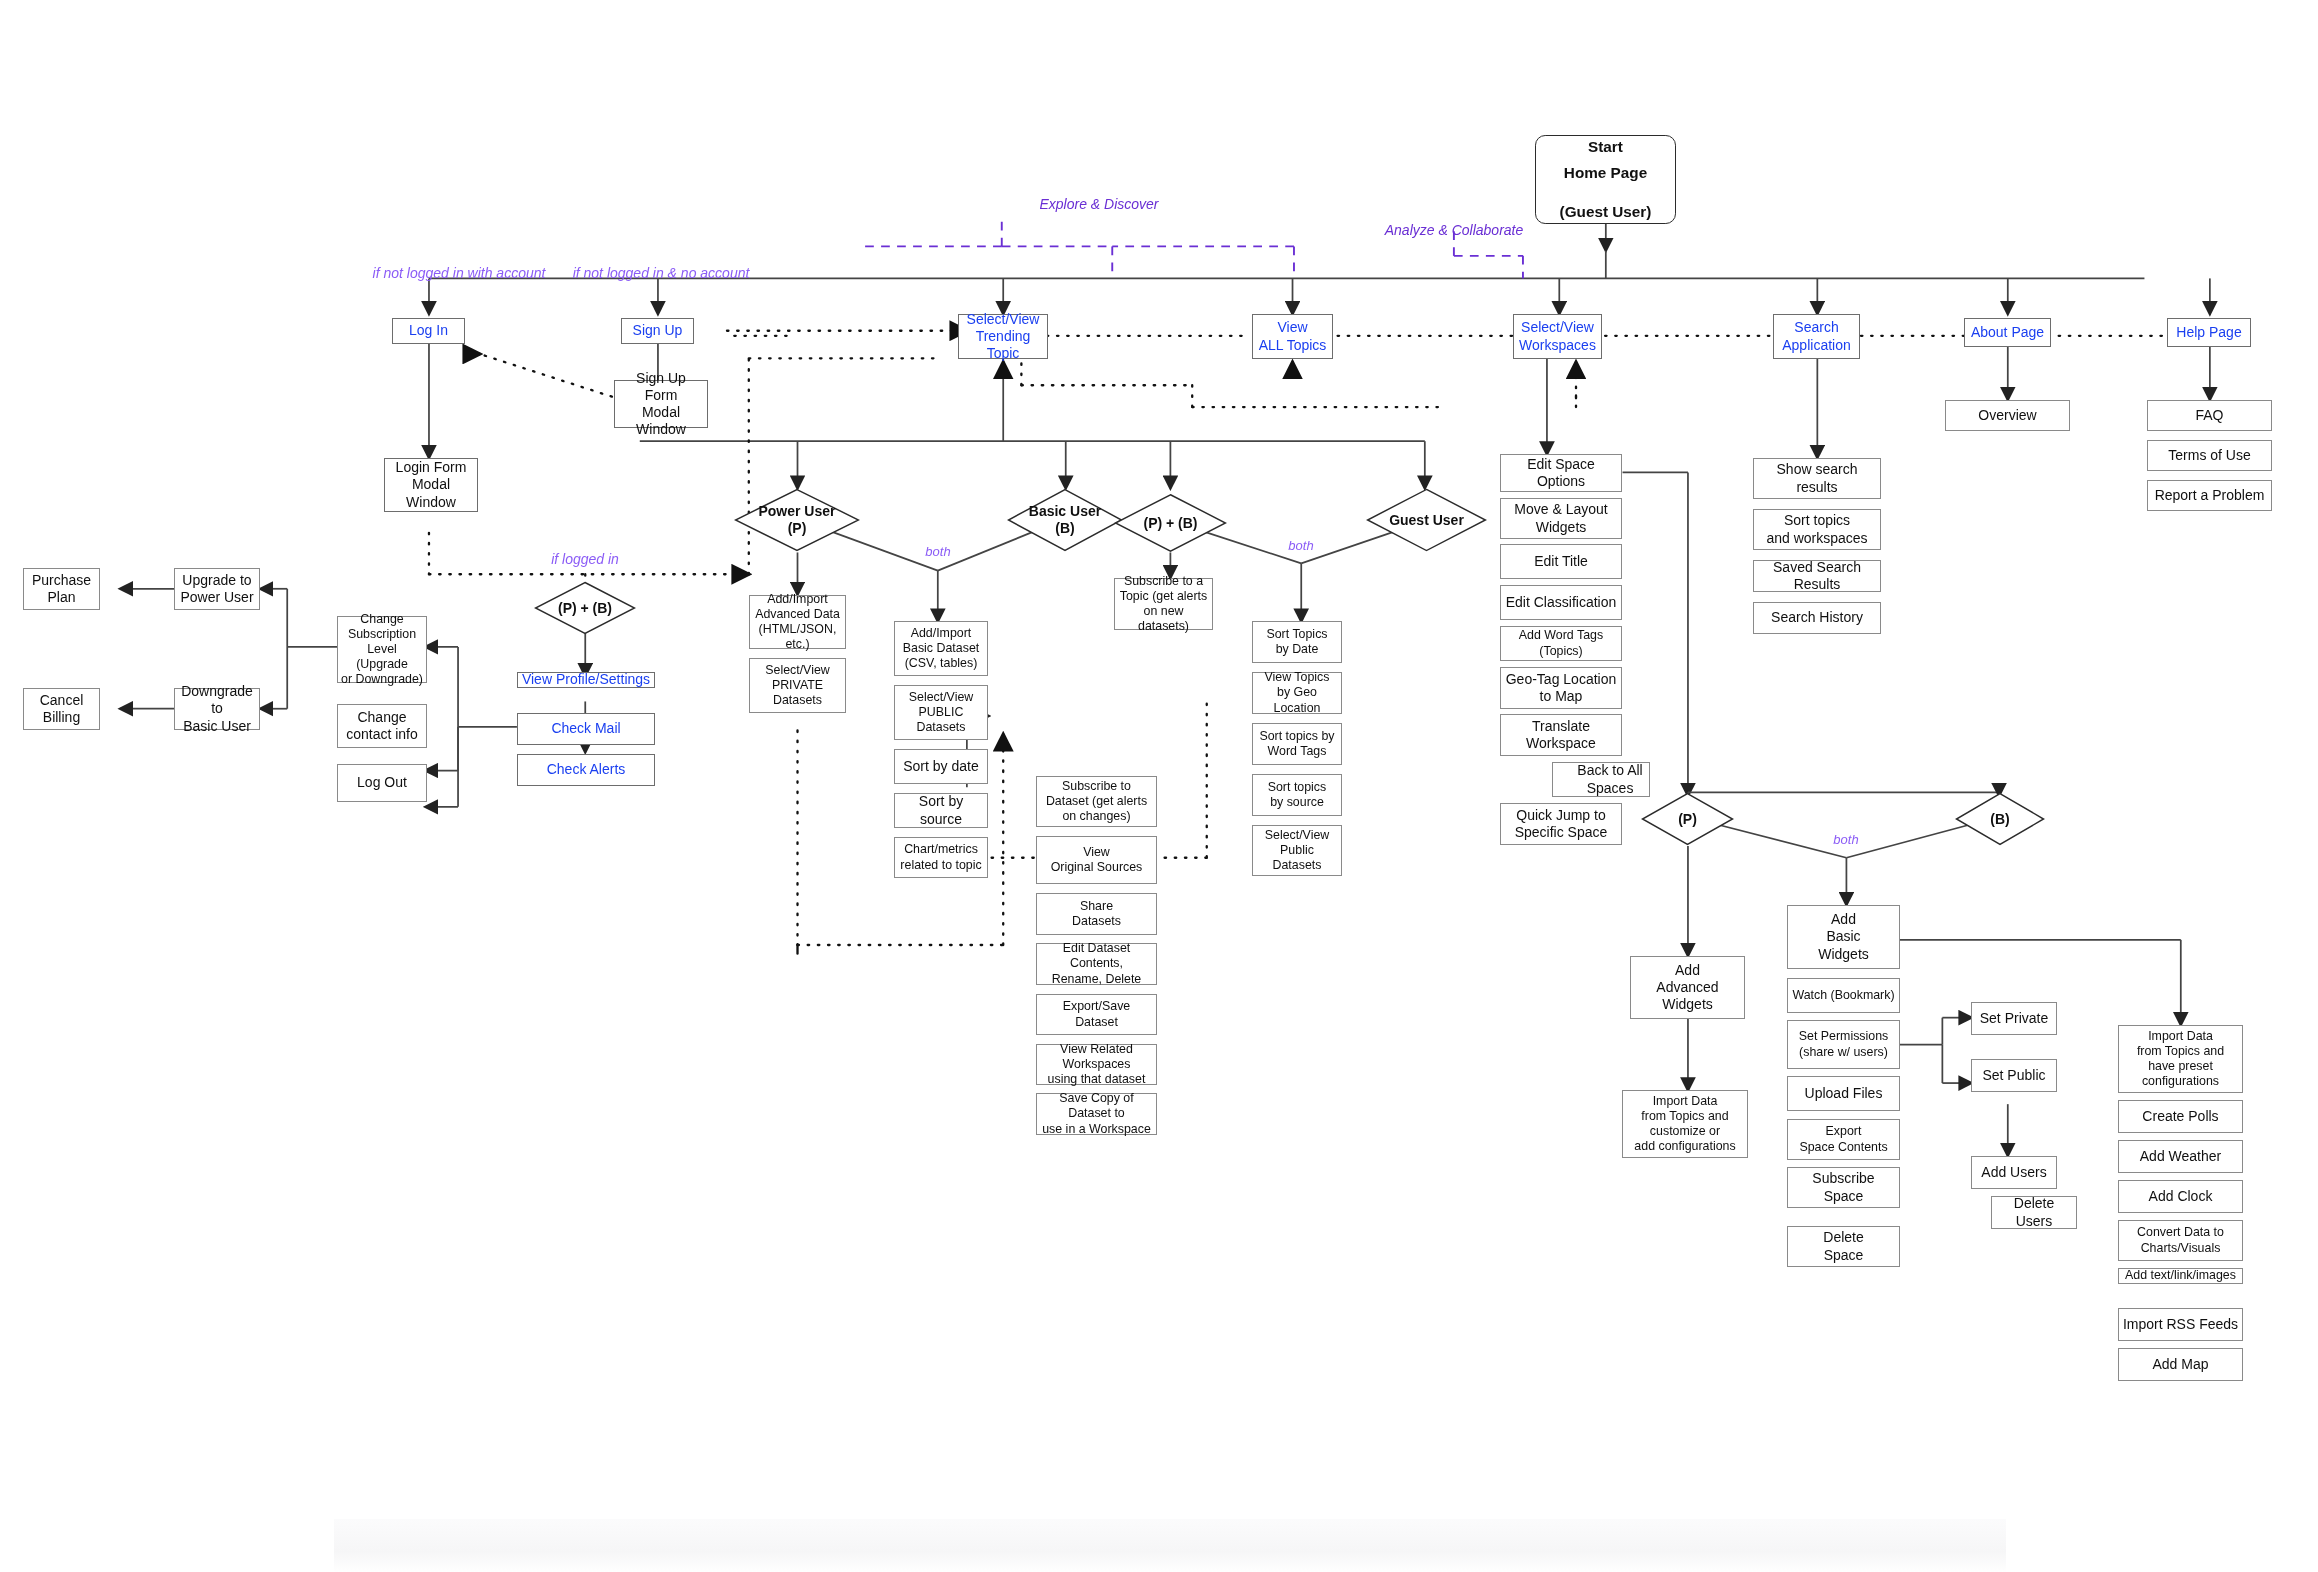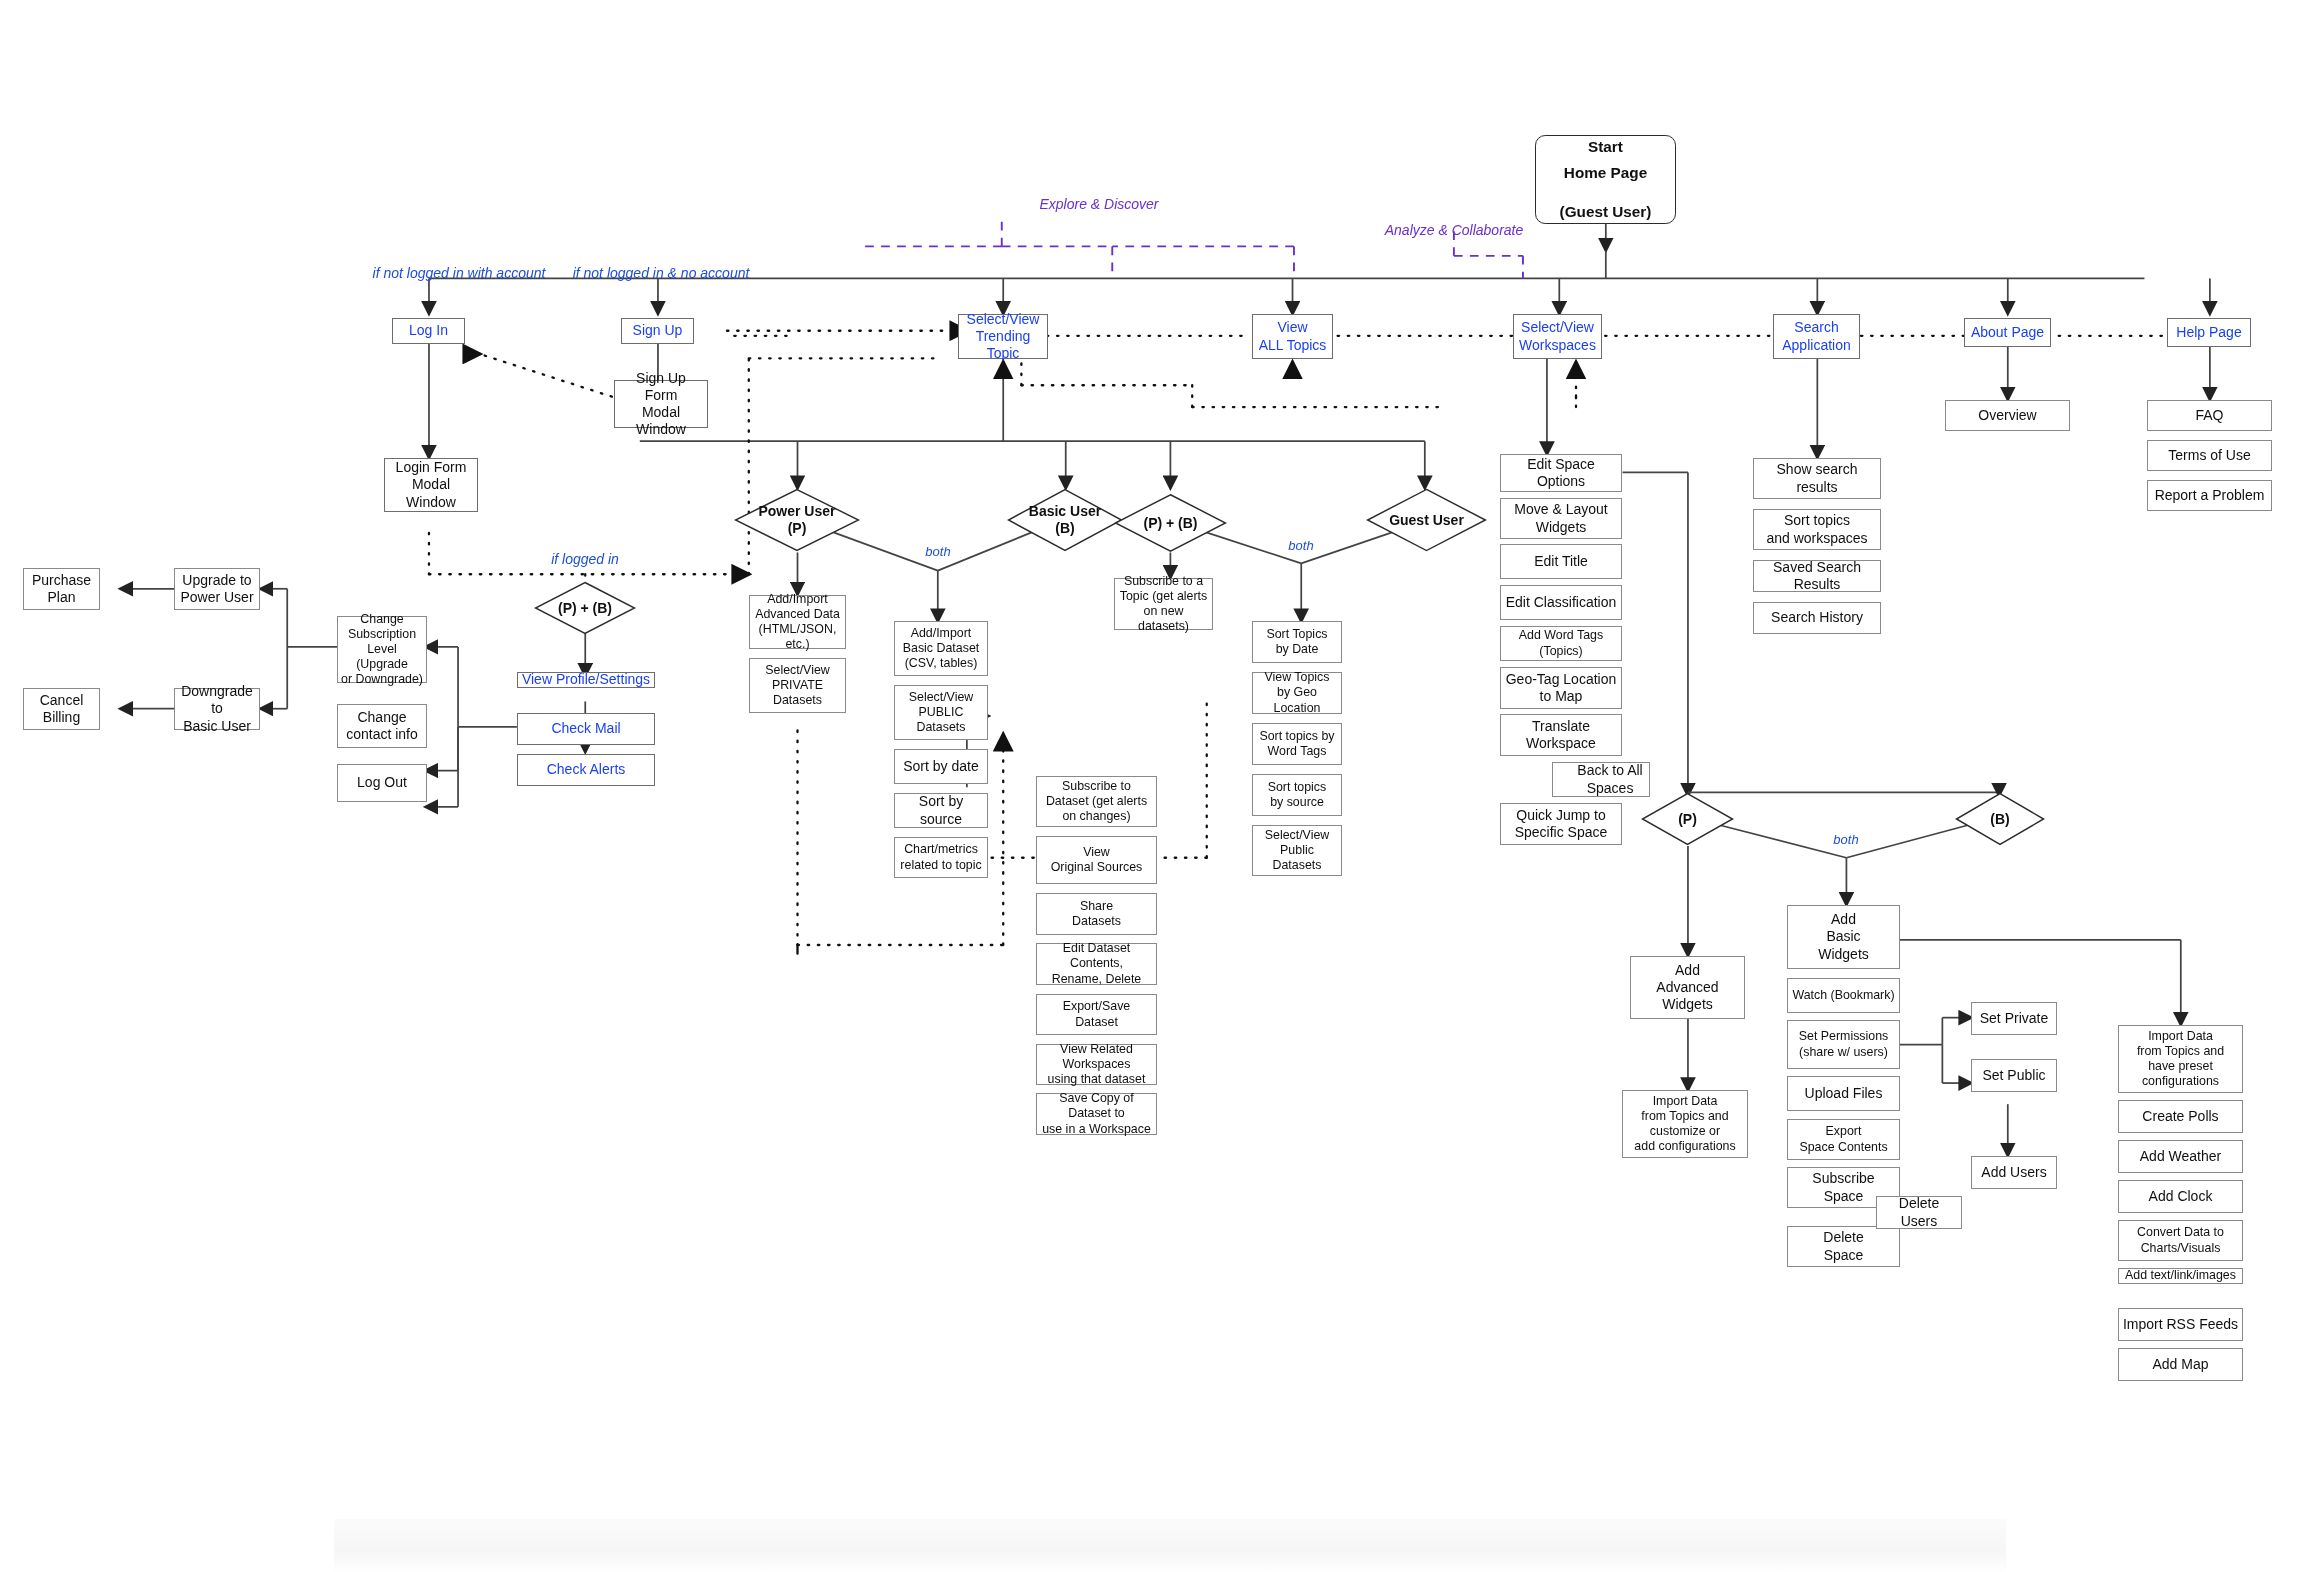--- a/index.html
+++ b/index.html
@@ -14,21 +14,21 @@
         text-align:center;color:#101010;font-size:14px;line-height:1.22;padding:1.5px 2.9px;}
   .node.blue{color:#1a3ff0;border-color:#6d6d6d;}
   .node.start{border:1.5px solid #2b2b2b;border-radius:10.2px;font-weight:bold;font-size:15.3px;}
   .node.thin{border:1.1px solid #8a8a8a;}
 
   .diamond{position:absolute;box-sizing:border-box;}
   .diamond .dlabel{position:absolute;left:0;top:0;width:100%;height:100%;
         display:flex;align-items:center;justify-content:center;text-align:center;
         font-weight:bold;font-size:14px;color:#101010;line-height:1.2;}
 
-  .note{position:absolute;font-style:italic;font-size:14px;color:#1d4ed8;white-space:nowrap;}
+  .note{position:absolute;font-style:italic;font-size:14px;color:#8b5cf6;white-space:nowrap;}
   .note.purple{color:#6a2fd4;}
   .note.small{font-size:13px;}
 </style>
 </head>
 <body>
 
 <div id="stage">
 
   <svg id="wires" viewBox="0 0 3190 2164" xmlns="http://www.w3.org/2000/svg">
     <defs>
@@ -401,21 +401,21 @@
   <div class="node thin" style="left:1787px;top:1119px;width:113px;height:41px;white-space:pre-line;font-size:12.4px;">Export
 Space Contents</div>
   <div class="node thin" style="left:1787px;top:1167px;width:113px;height:41px;white-space:pre-line;">Subscribe
 Space</div>
   <div class="node thin" style="left:1787px;top:1226px;width:113px;height:41px;white-space:pre-line;">Delete
 Space</div>
 
   <div class="node thin" style="left:1971px;top:1002px;width:86px;height:33px;">Set Private</div>
   <div class="node thin" style="left:1971px;top:1059px;width:86px;height:33px;">Set Public</div>
   <div class="node thin" style="left:1971px;top:1156px;width:86px;height:33px;">Add Users</div>
-  <div class="node thin" style="left:1876px;top:1196px;width:86px;height:33px;">Delete Users</div>
+  <div class="node thin" style="left:1991px;top:1196px;width:86px;height:33px;">Delete Users</div>
 
   <div class="node thin" style="left:2118px;top:1025px;width:125px;height:68px;white-space:pre-line;font-size:12.4px;">Import Data
 from Topics and
 have preset
 configurations</div>
   <div class="node thin" style="left:2118px;top:1100px;width:125px;height:33px;">Create Polls</div>
   <div class="node thin" style="left:2118px;top:1140px;width:125px;height:33px;">Add Weather</div>
   <div class="node thin" style="left:2118px;top:1180px;width:125px;height:33px;">Add Clock</div>
   <div class="node thin" style="left:2118px;top:1220px;width:125px;height:41px;white-space:pre-line;font-size:12.4px;">Convert Data to
 Charts/Visuals</div>

